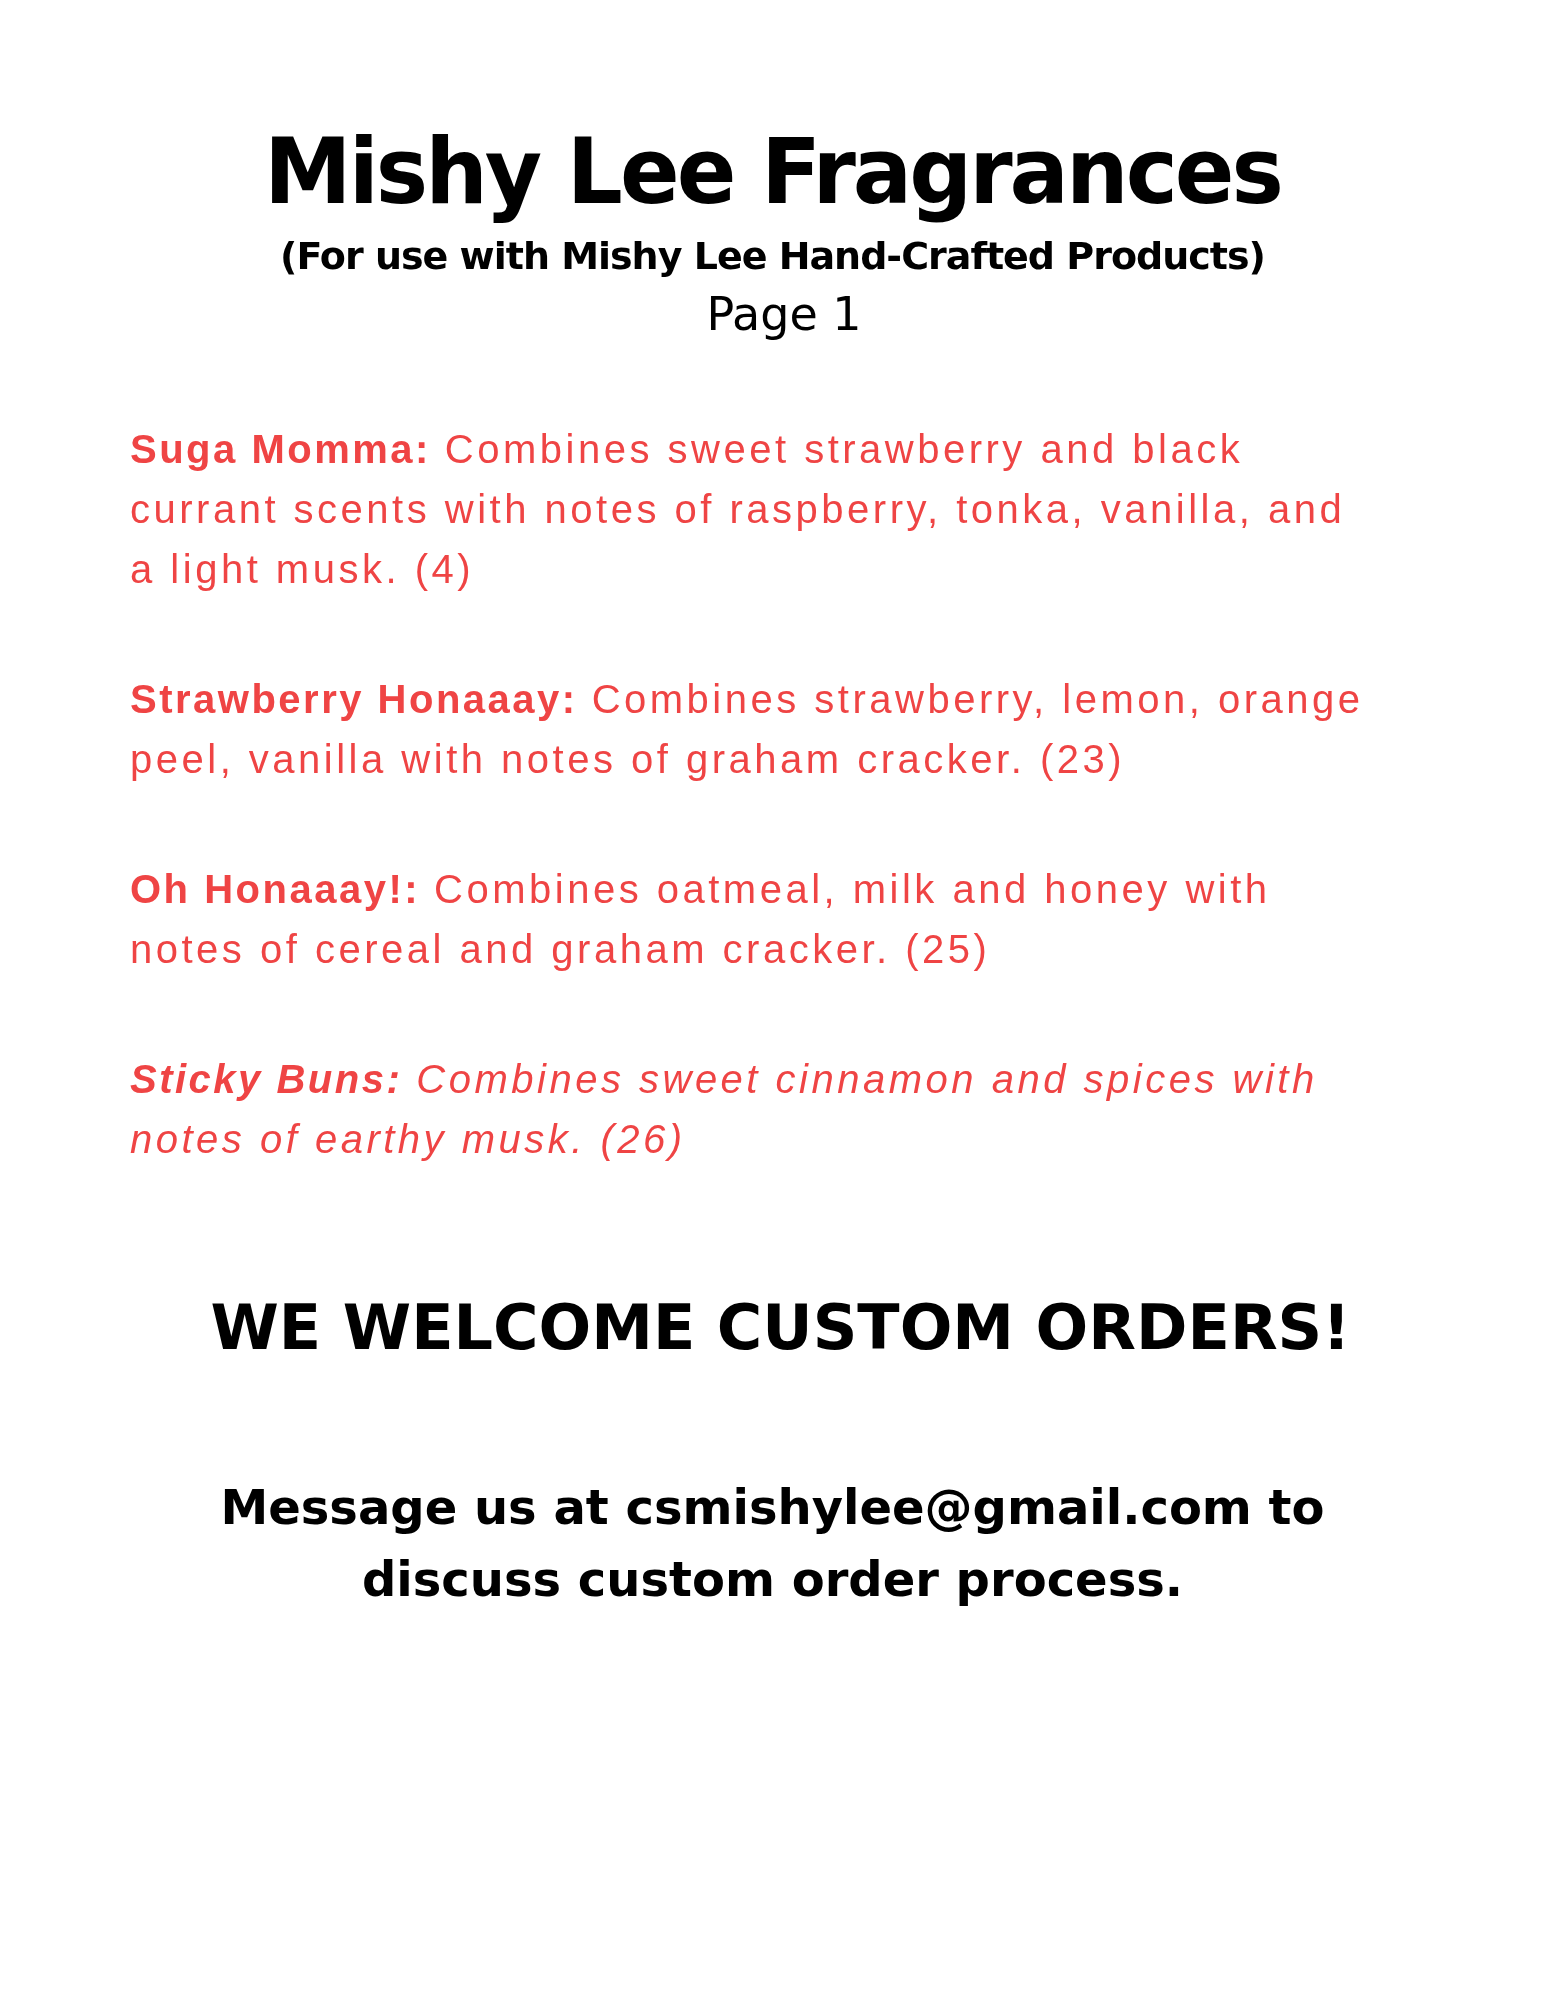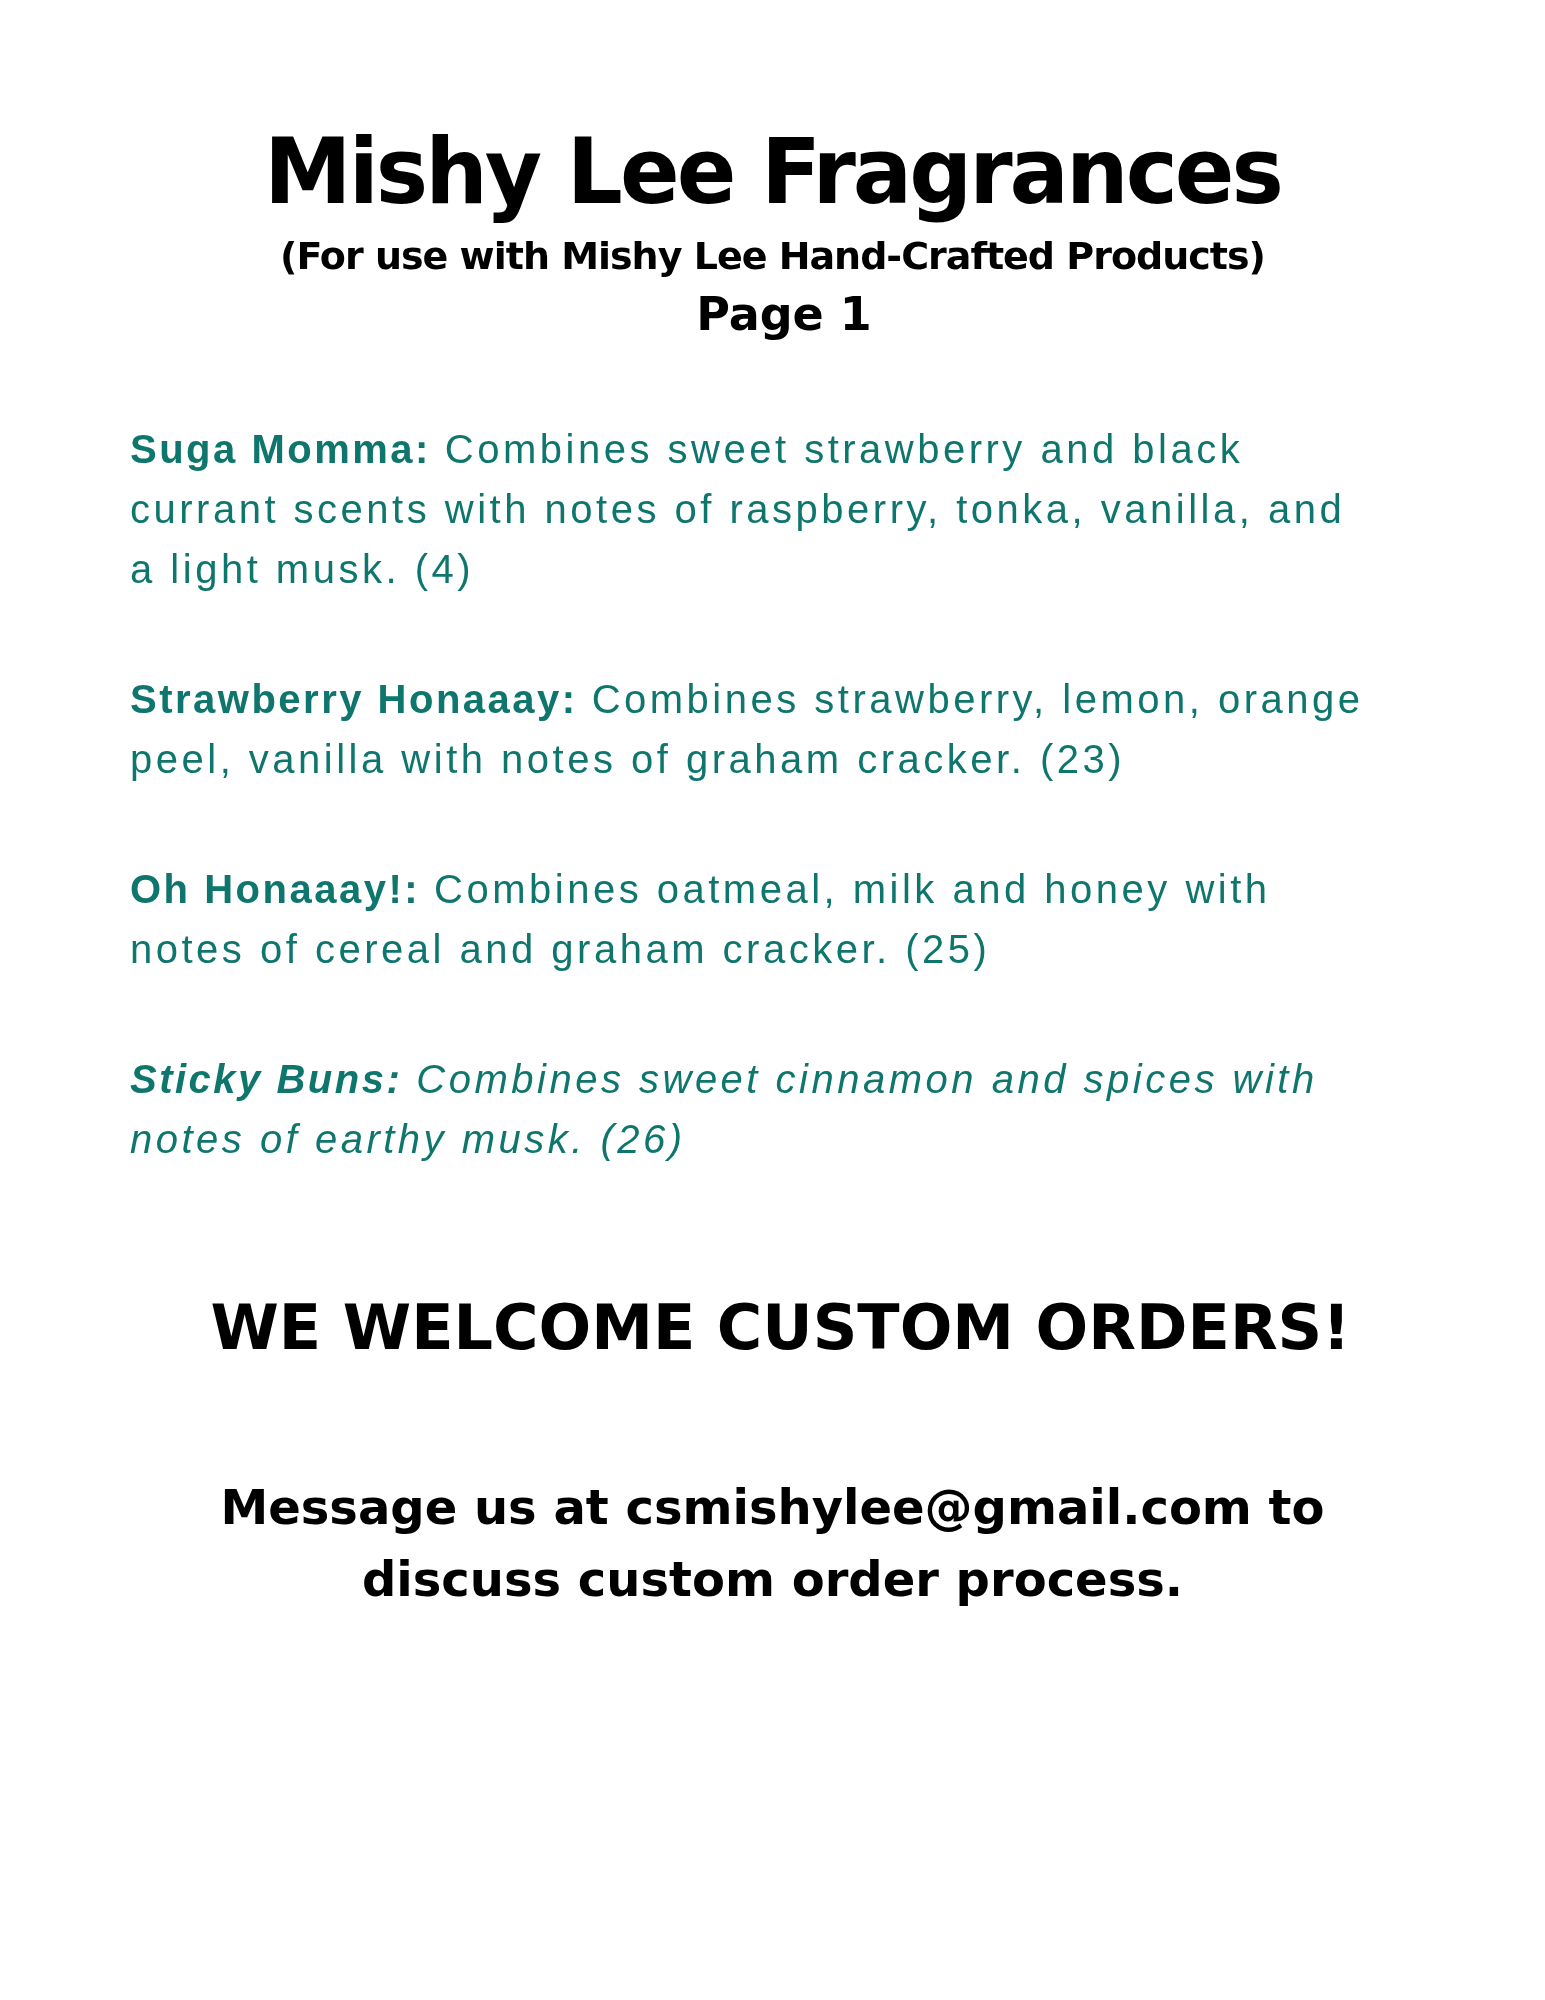--- a/index.html
+++ b/index.html
@@ -45,38 +45,38 @@
     font-weight: 800;
     font-size: 112px;
     line-height: 1.0;
     letter-spacing: 10px;
     text-align: center;
     white-space: nowrap;
   }
   .page-label {
     margin: 6px 0 0 0;
     font-family: "DejaVu Sans", sans-serif;
-    font-weight: 700;
+    font-weight: 400;
     font-size: 46px;
     line-height: 1.25;
     letter-spacing: 0px;
     text-align: center;
     padding-left: 23px;
   }
 
   .scent-list {
     margin: 76px 0 0 130px;
     width: 1245px;
     font-family: "Liberation Sans", sans-serif;
     font-size: 40px;
     font-weight: 400;
     line-height: 60px;
     letter-spacing: 3.5px;
     text-align: left;
-    color: #0f766e;
+    color: #ef4444;
   }
   .scent-item { margin: 0 0 70px 0; }
   .scent-item:last-child { margin-bottom: 0; font-style: italic; }
   .scent-name {
     font-weight: 700;
     letter-spacing: 2.5px;
     margin-right: 14px;
   }
 
   .orders-heading {

